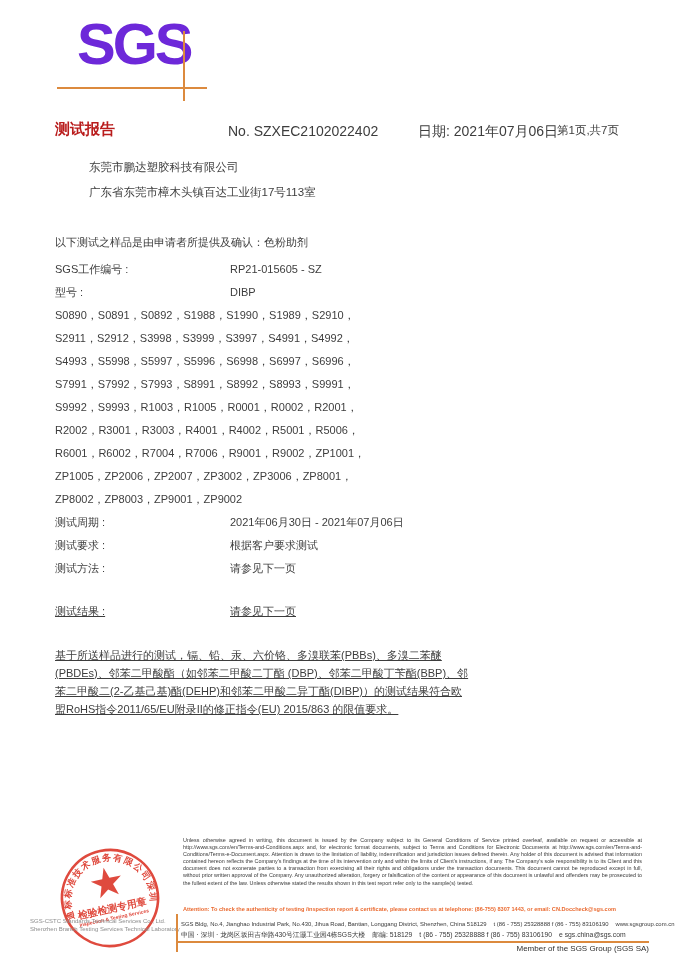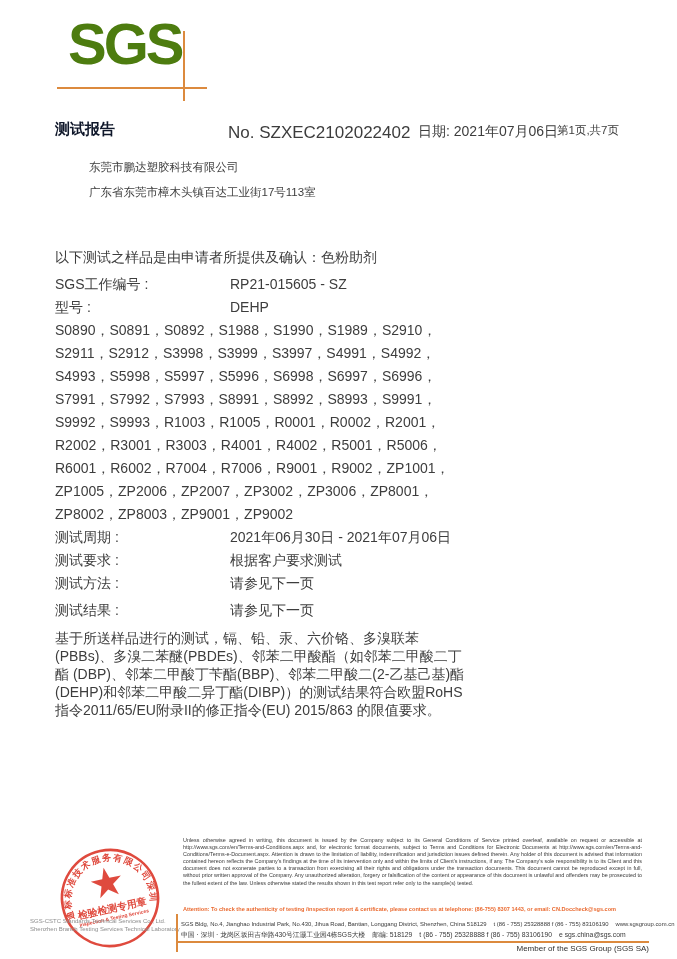--- a/index.html
+++ b/index.html
@@ -3,42 +3,42 @@
 <meta charset="utf-8">
 <style>
   html,body{margin:0;padding:0;background:#fff;}
   .page{
     position:relative;width:677px;height:959px;background:#ffffff;overflow:hidden;
     font-family:"Liberation Sans","DejaVu Sans",sans-serif;color:#3d3d3d;
   }
   
   .logo-wrap{position:absolute;left:55px;top:24px;width:170px;height:80px;}
   .logo-text{
-    position:absolute;left:13px;top:-14px;
-    font-size:58px;font-weight:bold;letter-spacing:-3px;color:#4d7c0f;
+    position:absolute;left:22px;top:-14px;
+    font-size:58px;font-weight:bold;letter-spacing:-3px;color:#6d28d9;
     font-family:"Liberation Sans","DejaVu Sans",sans-serif;
   }
   .logo-hline{position:absolute;left:2px;top:63px;width:150px;height:2px;background:#dc8a3e;}
   .logo-vline{position:absolute;left:128px;top:7px;width:2px;height:70px;background:#dc8a3e;}
   
-  .report-title{position:absolute;left:55px;top:120px;font-size:15px;font-weight:bold;color:#0f172a;}
-  .report-no{position:absolute;left:228px;top:123px;font-size:17px;}
+  .report-title{position:absolute;left:55px;top:120px;font-size:15px;font-weight:bold;color:#b91c1c;}
+  .report-no{position:absolute;left:228px;top:123px;font-size:14px;}
   .report-date{position:absolute;left:418px;top:123px;font-size:14px;}
   .report-page{position:absolute;left:557px;top:123px;font-size:11.5px;}
   
   .applicant{position:absolute;left:55px;top:155px;font-size:11.5px;line-height:25px;margin-left:34px;}
   
-  .info{position:absolute;left:55px;top:246px;width:588px;font-size:14px;}
+  .info{position:absolute;left:55px;top:231px;width:588px;font-size:11px;}
   .intro{line-height:23px;margin-bottom:4px;}
   .row{display:flex;align-items:center;}
   .row .lbl{width:175px;flex:0 0 175px;line-height:23px;}
   .row .val{flex:1;line-height:23px;}
   .row .val.para{line-height:18px;padding-top:3px;max-width:414px;}
   .codes div{line-height:23px;}
-  .row.gap{margin-top:4px;}
+  .row.gap{margin-top:20px;text-decoration:underline;}
   
   .stamp{
     position:absolute;left:58px;top:846px;width:104px;height:104px;
     transform:rotate(-12deg);opacity:0.92;
   }
   .company{position:absolute;left:30px;top:917px;font-size:6px;line-height:8px;color:#8d8d8d;width:160px;}
   .disclaimer{
     position:absolute;left:183px;top:837px;width:459px;
     font-size:5.4px;line-height:7.1px;text-align:justify;color:#3a3a3a;
   }
@@ -77,21 +77,21 @@
   <div class="info">
     <div class="intro">以下测试之样品是由申请者所提供及确认：色粉助剂</div>
 
     <div class="row">
       <div class="lbl">SGS工作编号 :</div>
       <div class="val">RP21-015605 - SZ</div>
     </div>
 
     <div class="row">
       <div class="lbl">型号 :</div>
-      <div class="val">DEHP</div>
+      <div class="val">DIBP</div>
     </div>
 
     <div class="row">
       <div class="val codes">
         <div>S0890，S0891，S0892，S1988，S1990，S1989，S2910，</div>
         <div>S2911，S2912，S3998，S3999，S3997，S4991，S4992，</div>
         <div>S4993，S5998，S5997，S5996，S6998，S6997，S6996，</div>
         <div>S7991，S7992，S7993，S8991，S8992，S8993，S9991，</div>
         <div>S9992，S9993，R1003，R1005，R0001，R0002，R2001，</div>
         <div>R2002，R3001，R3003，R4001，R4002，R5001，R5006，</div>

